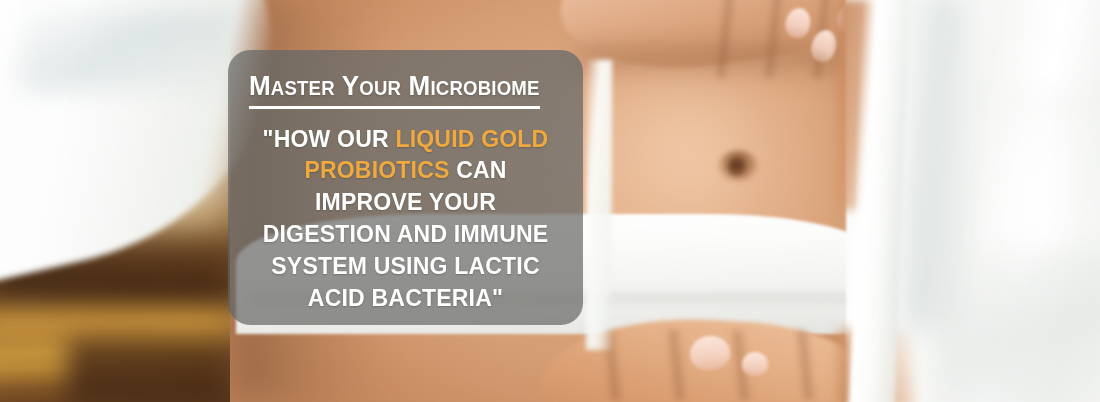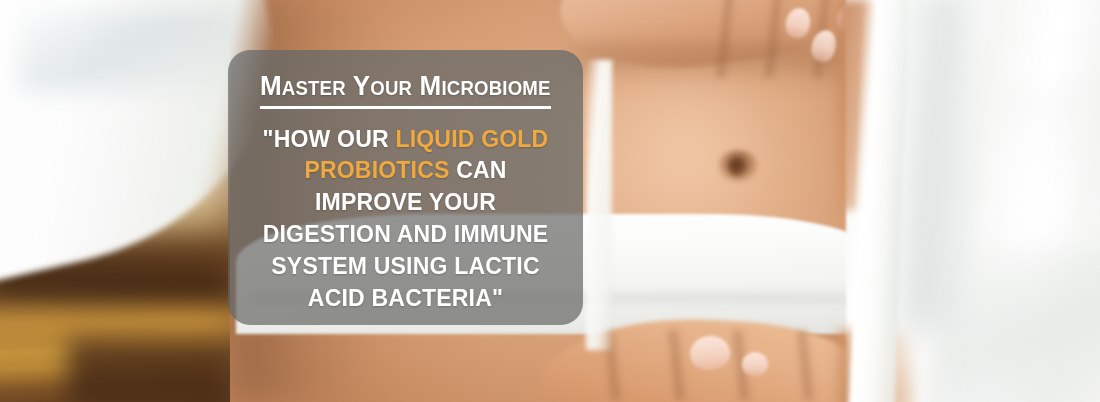--- a/index.html
+++ b/index.html
@@ -505,21 +505,21 @@
     border-radius: 22px;
     background: rgba(101,101,98, 0.70);
     box-sizing: border-box;
     padding: 22px 10px 0 10px;
     text-align: center;
     backdrop-filter: saturate(70%);
   }
 
   .headline-wrap {
     display: block;
-    text-align: center;
+    text-align: left;
     margin: 0 0 14px 0;
   }
   .headline {
     display: inline-block;
     margin: 0;
     padding: 0 0 5px 0;
     font-family: "Liberation Sans", sans-serif;
     font-weight: bold;
     font-size: 28px;
     line-height: 1.02;

